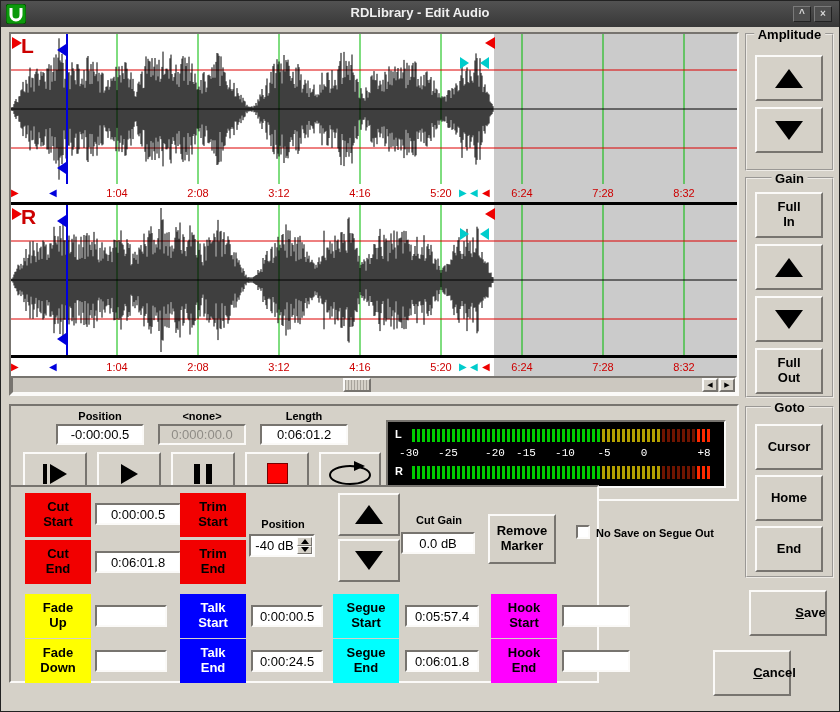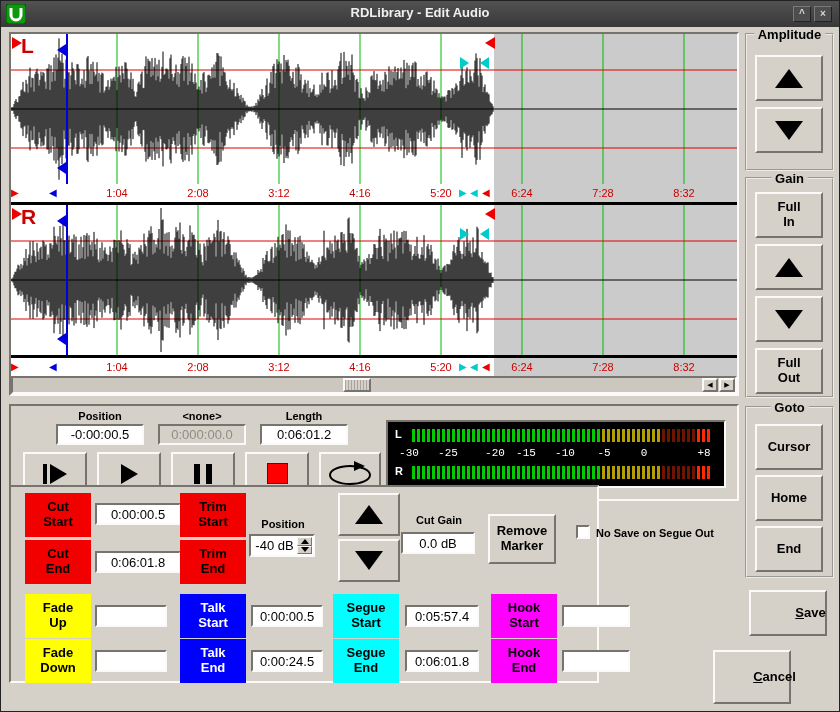--- a/index.html
+++ b/index.html
@@ -481,17 +481,17 @@
         <span class="btn-label">Home</span>
       </div>
     <div class="btn raised" style="left:8px;top:118px;width:68px;height:46px">
         <span class="btn-label">End</span>
       </div>
   </div>
 
   <div class="btn raised" style="left:748px;top:589px;width:78px;height:46px">
       <span class="btn-label ul">Save</span>
     </div>
-  <div class="btn raised" style="left:712px;top:649px;width:78px;height:54px">
+  <div class="btn raised" style="left:712px;top:649px;width:78px;height:46px">
       <span class="btn-label ul">Cancel</span>
     </div>
 
 </div>
 
 </body></html>

